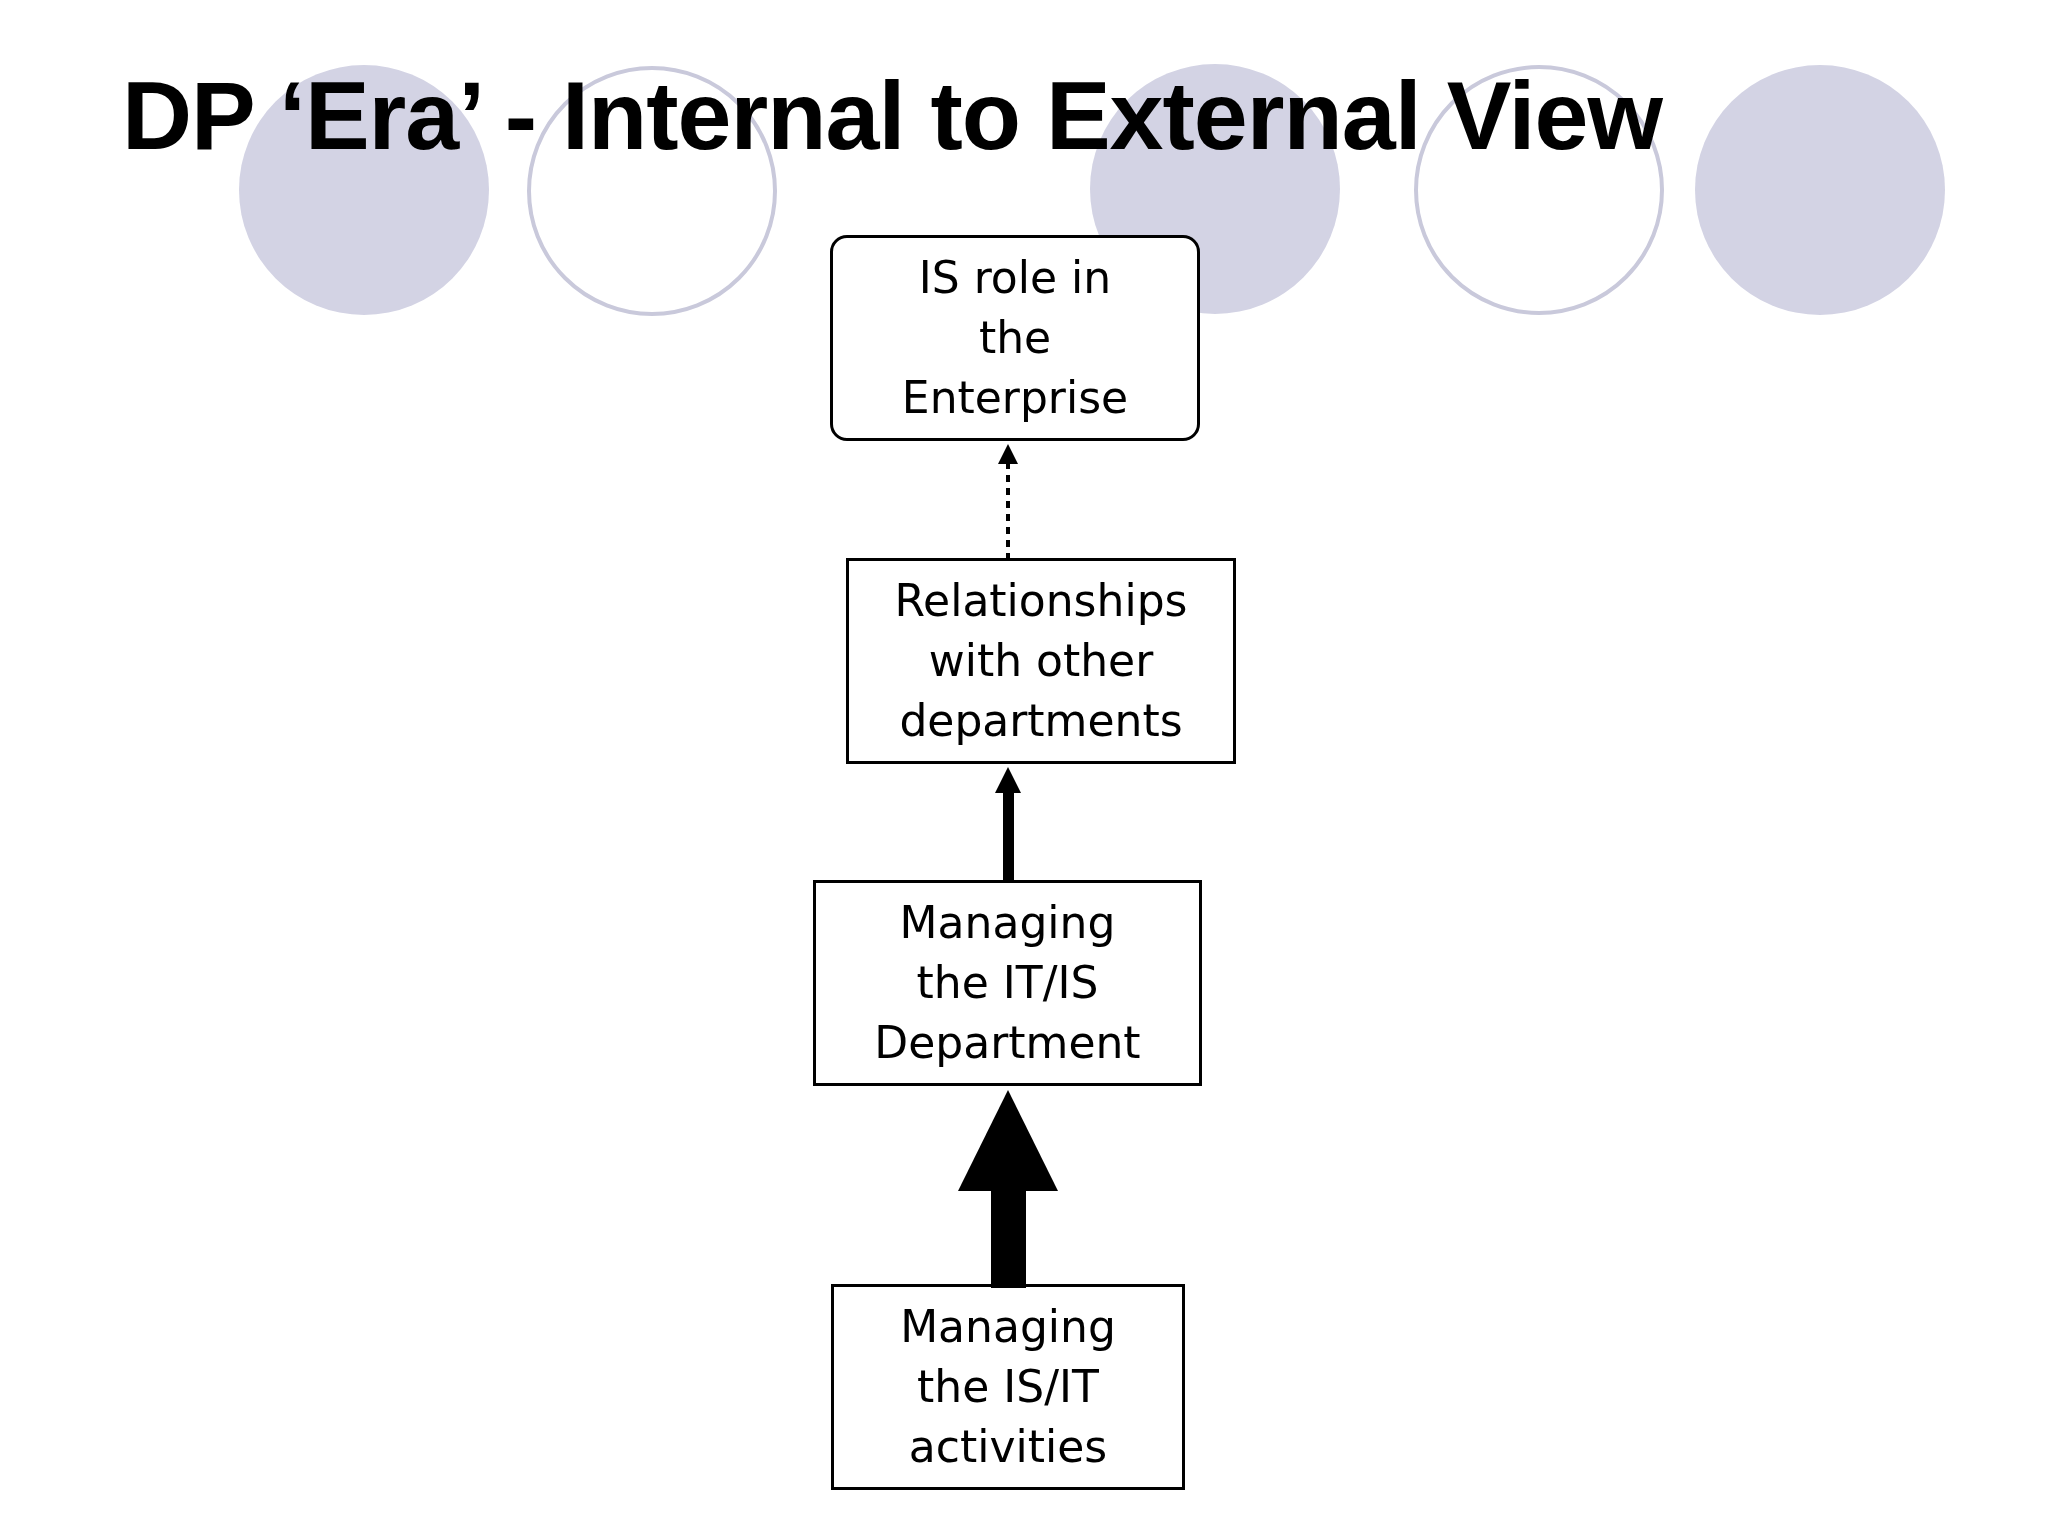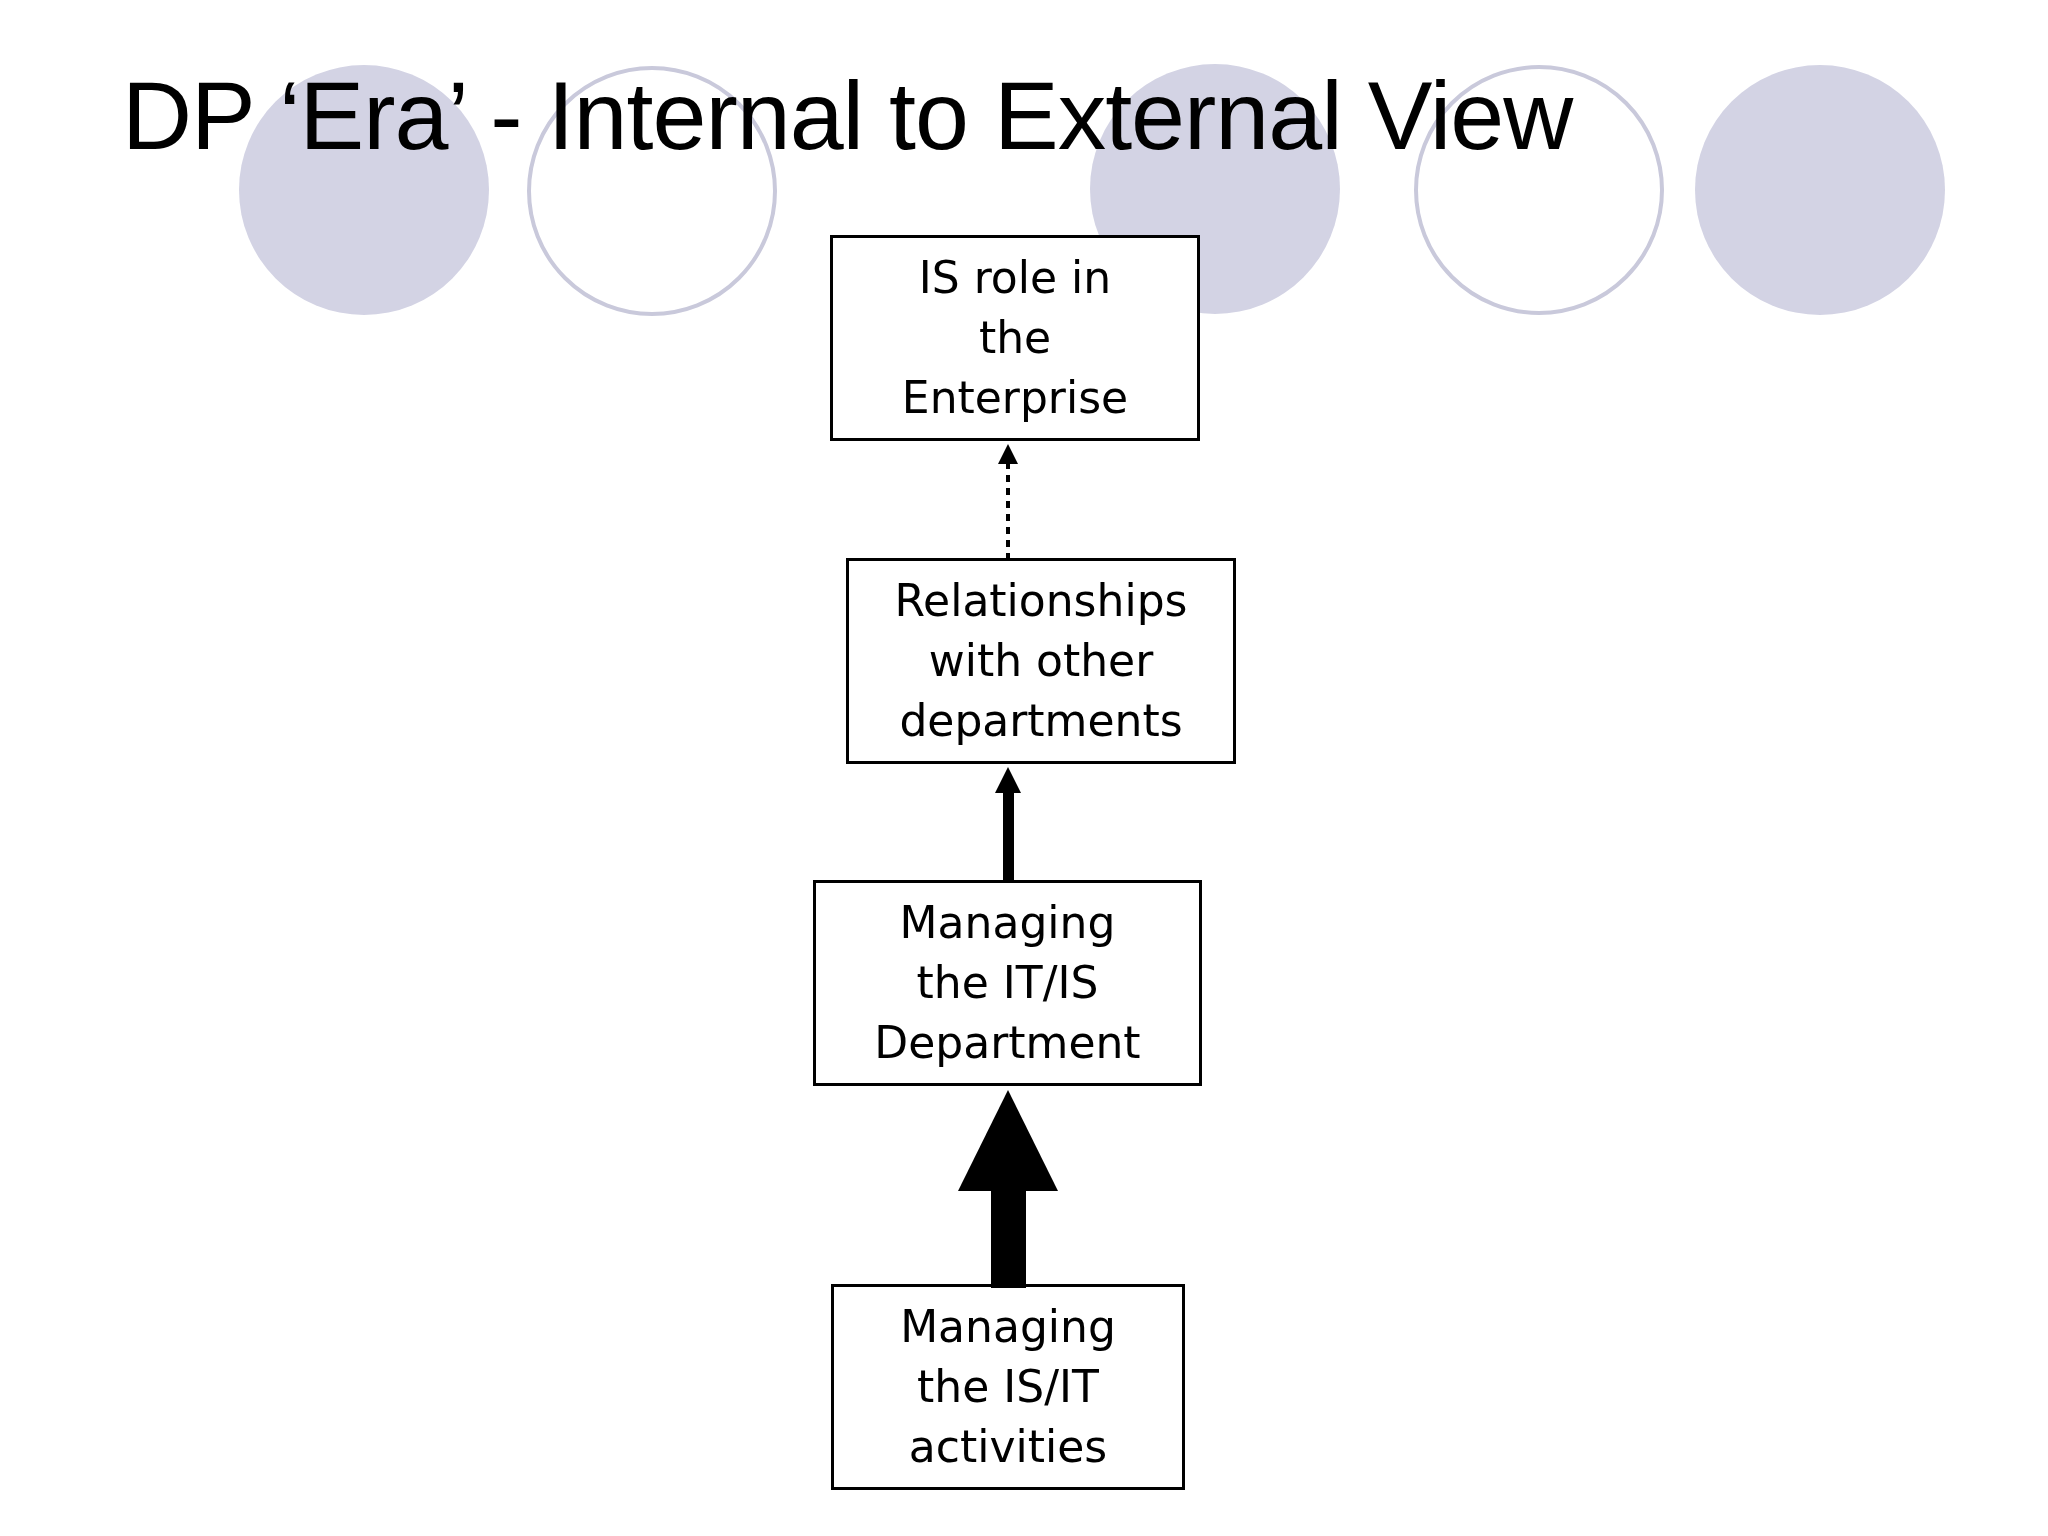--- a/index.html
+++ b/index.html
@@ -34,21 +34,21 @@
   .c5 { left: 1695px; top: 65px; }
 
   
   .title {
     position: absolute;
     left: 122px;
     top: 60px;
     margin: 0;
     z-index: 3;
     font-size: 97px;
-    font-weight: normal;
+    font-weight: bold;
     line-height: 1.15;
     color: #000000;
     white-space: nowrap;
     letter-spacing: -1px;
   }
 
   
   .box {
     position: absolute;
     box-sizing: border-box;
@@ -58,21 +58,21 @@
     display: flex;
     align-items: center;
     justify-content: center;
     text-align: center;
     font-family: "DejaVu Sans", sans-serif;
     font-size: 44px;
     line-height: 1.36;
     color: #000000;
   }
   .box span { white-space: pre-line; }
-  .b1 { left: 830px; top: 235px;  width: 370px; height: 206px; }
+  .b1 { left: 830px; top: 235px;  width: 370px; height: 206px; border-radius: 17px; }
   .b2 { left: 813px; top: 558px;  width: 390px; height: 206px; margin-left: 33px; }
   .b3 { left: 813px; top: 880px;  width: 389px; height: 206px; }
   .b4 { left: 831px; top: 1284px; width: 354px; height: 206px; }
 
   
   .arrow-part { position: absolute; z-index: 2; }
 
   
   .dash-line {
     left: 1006px; top: 462px;

